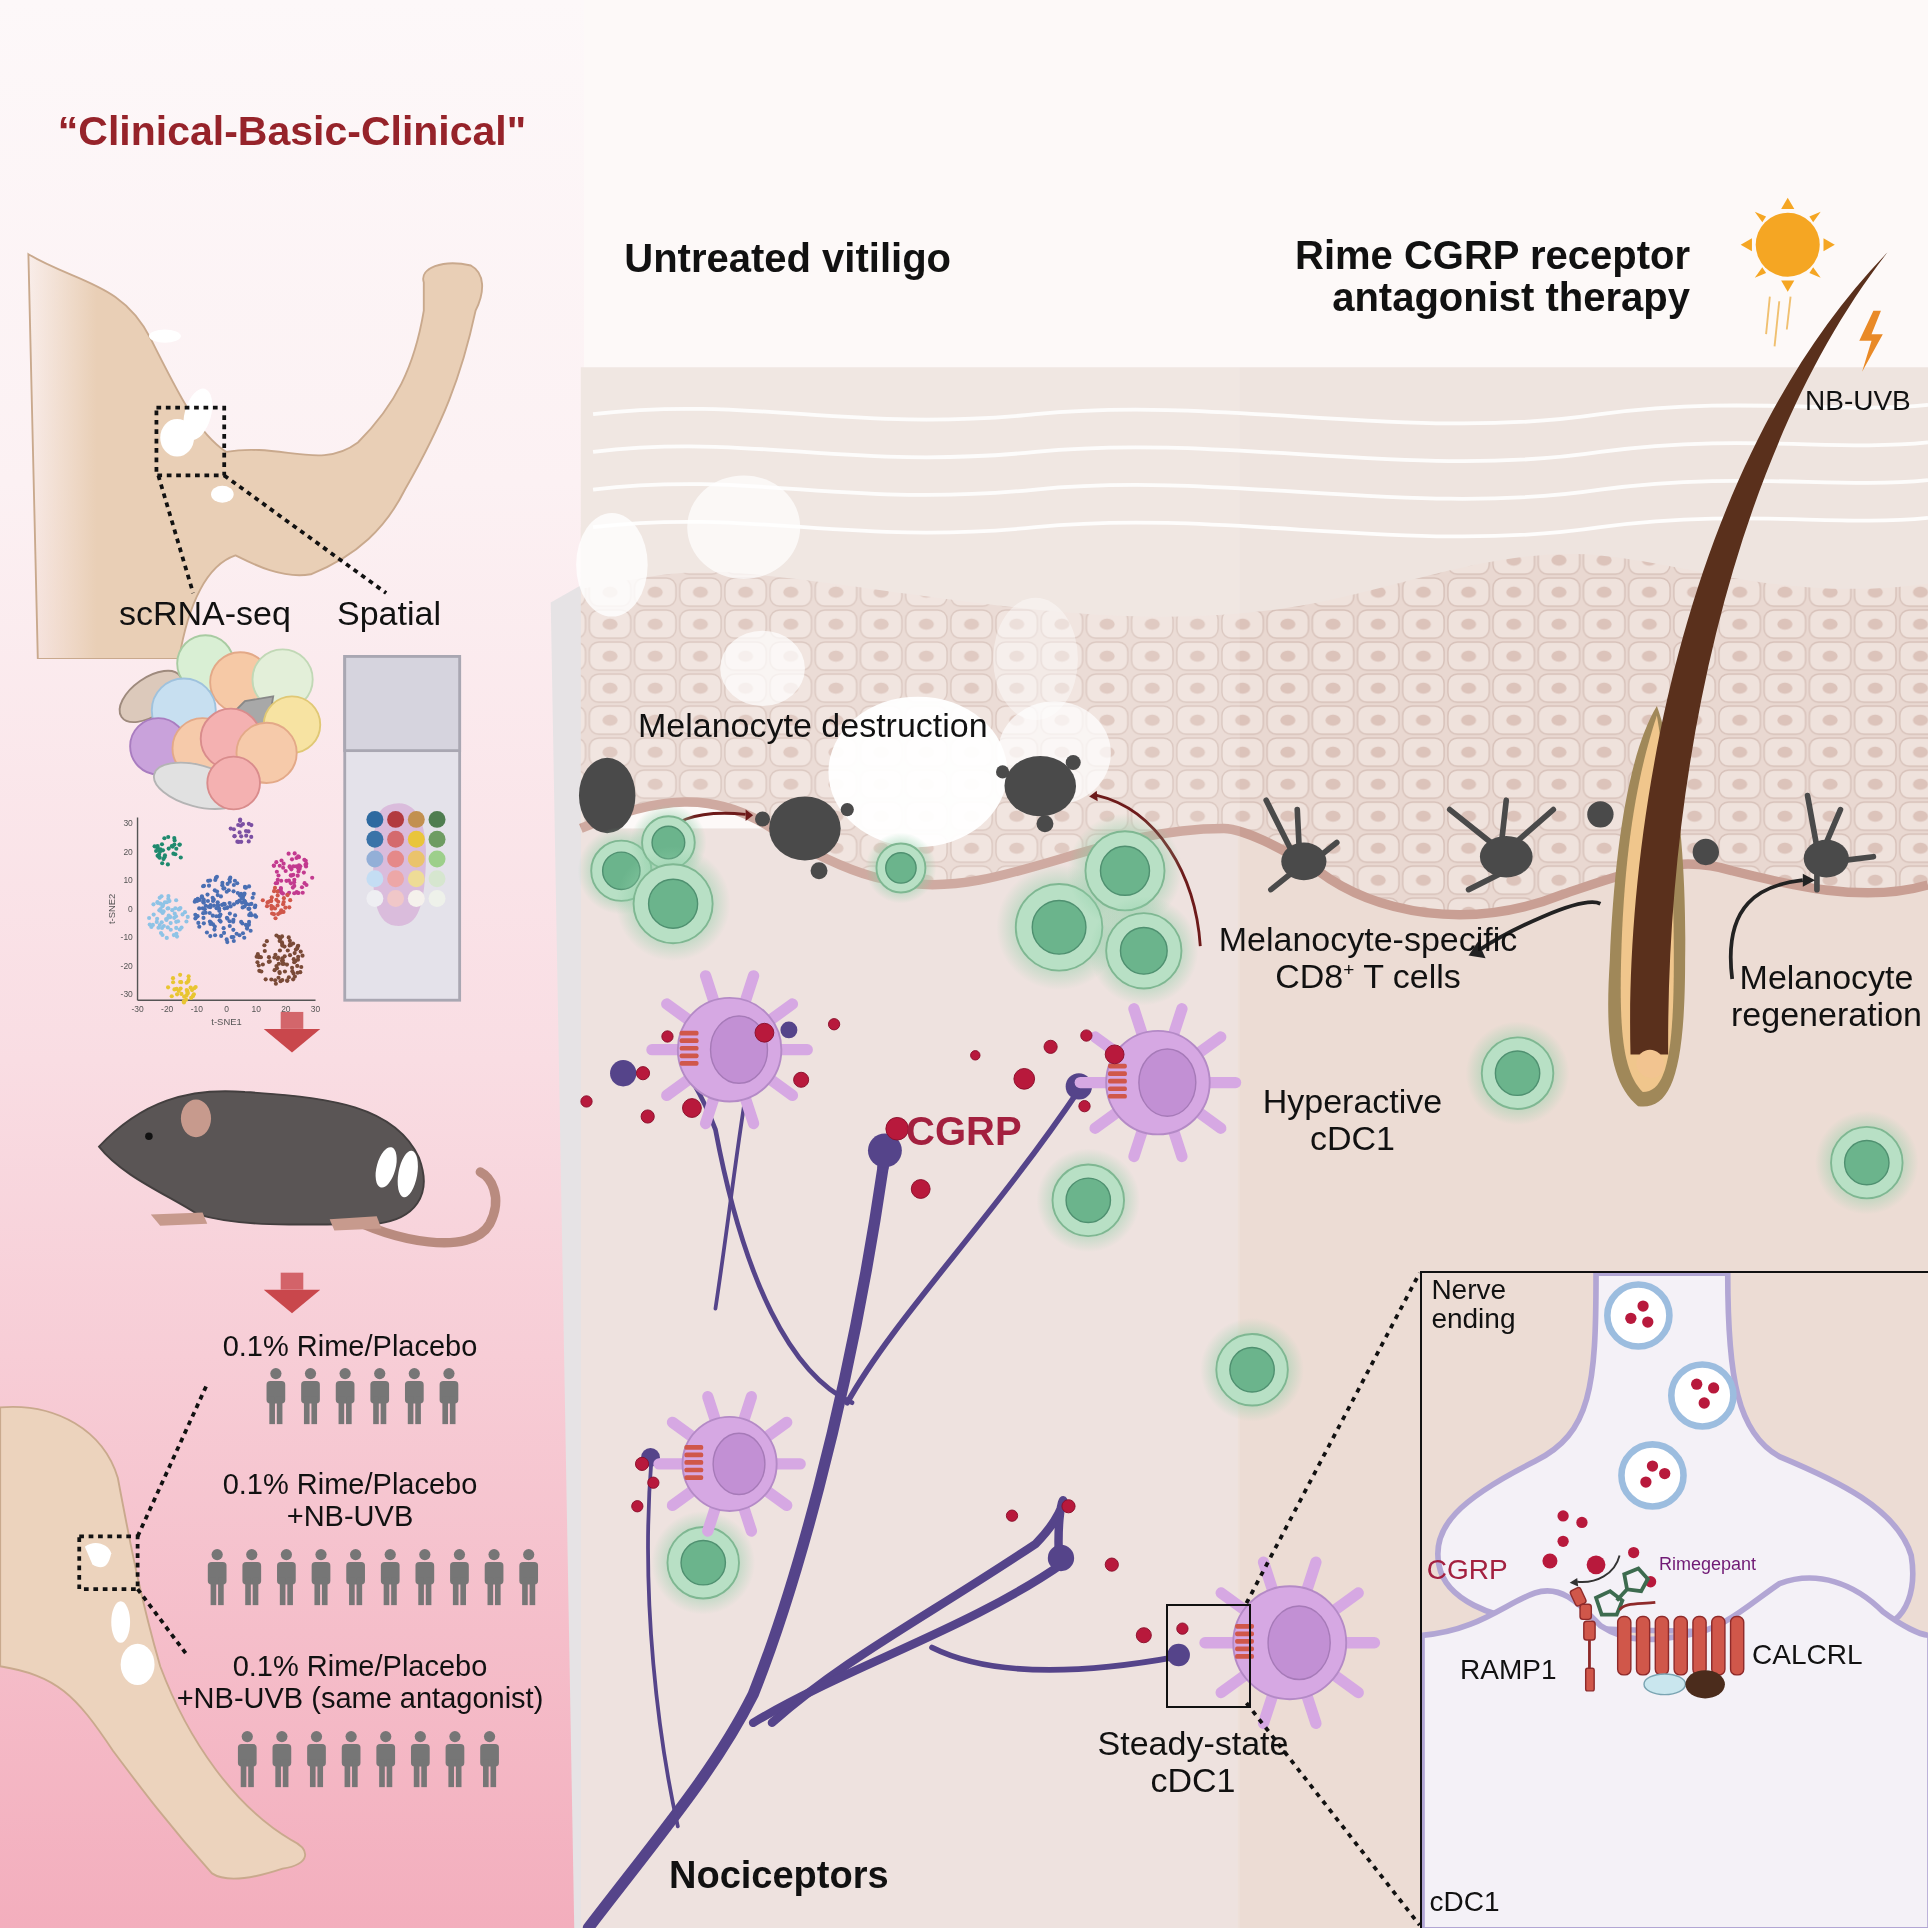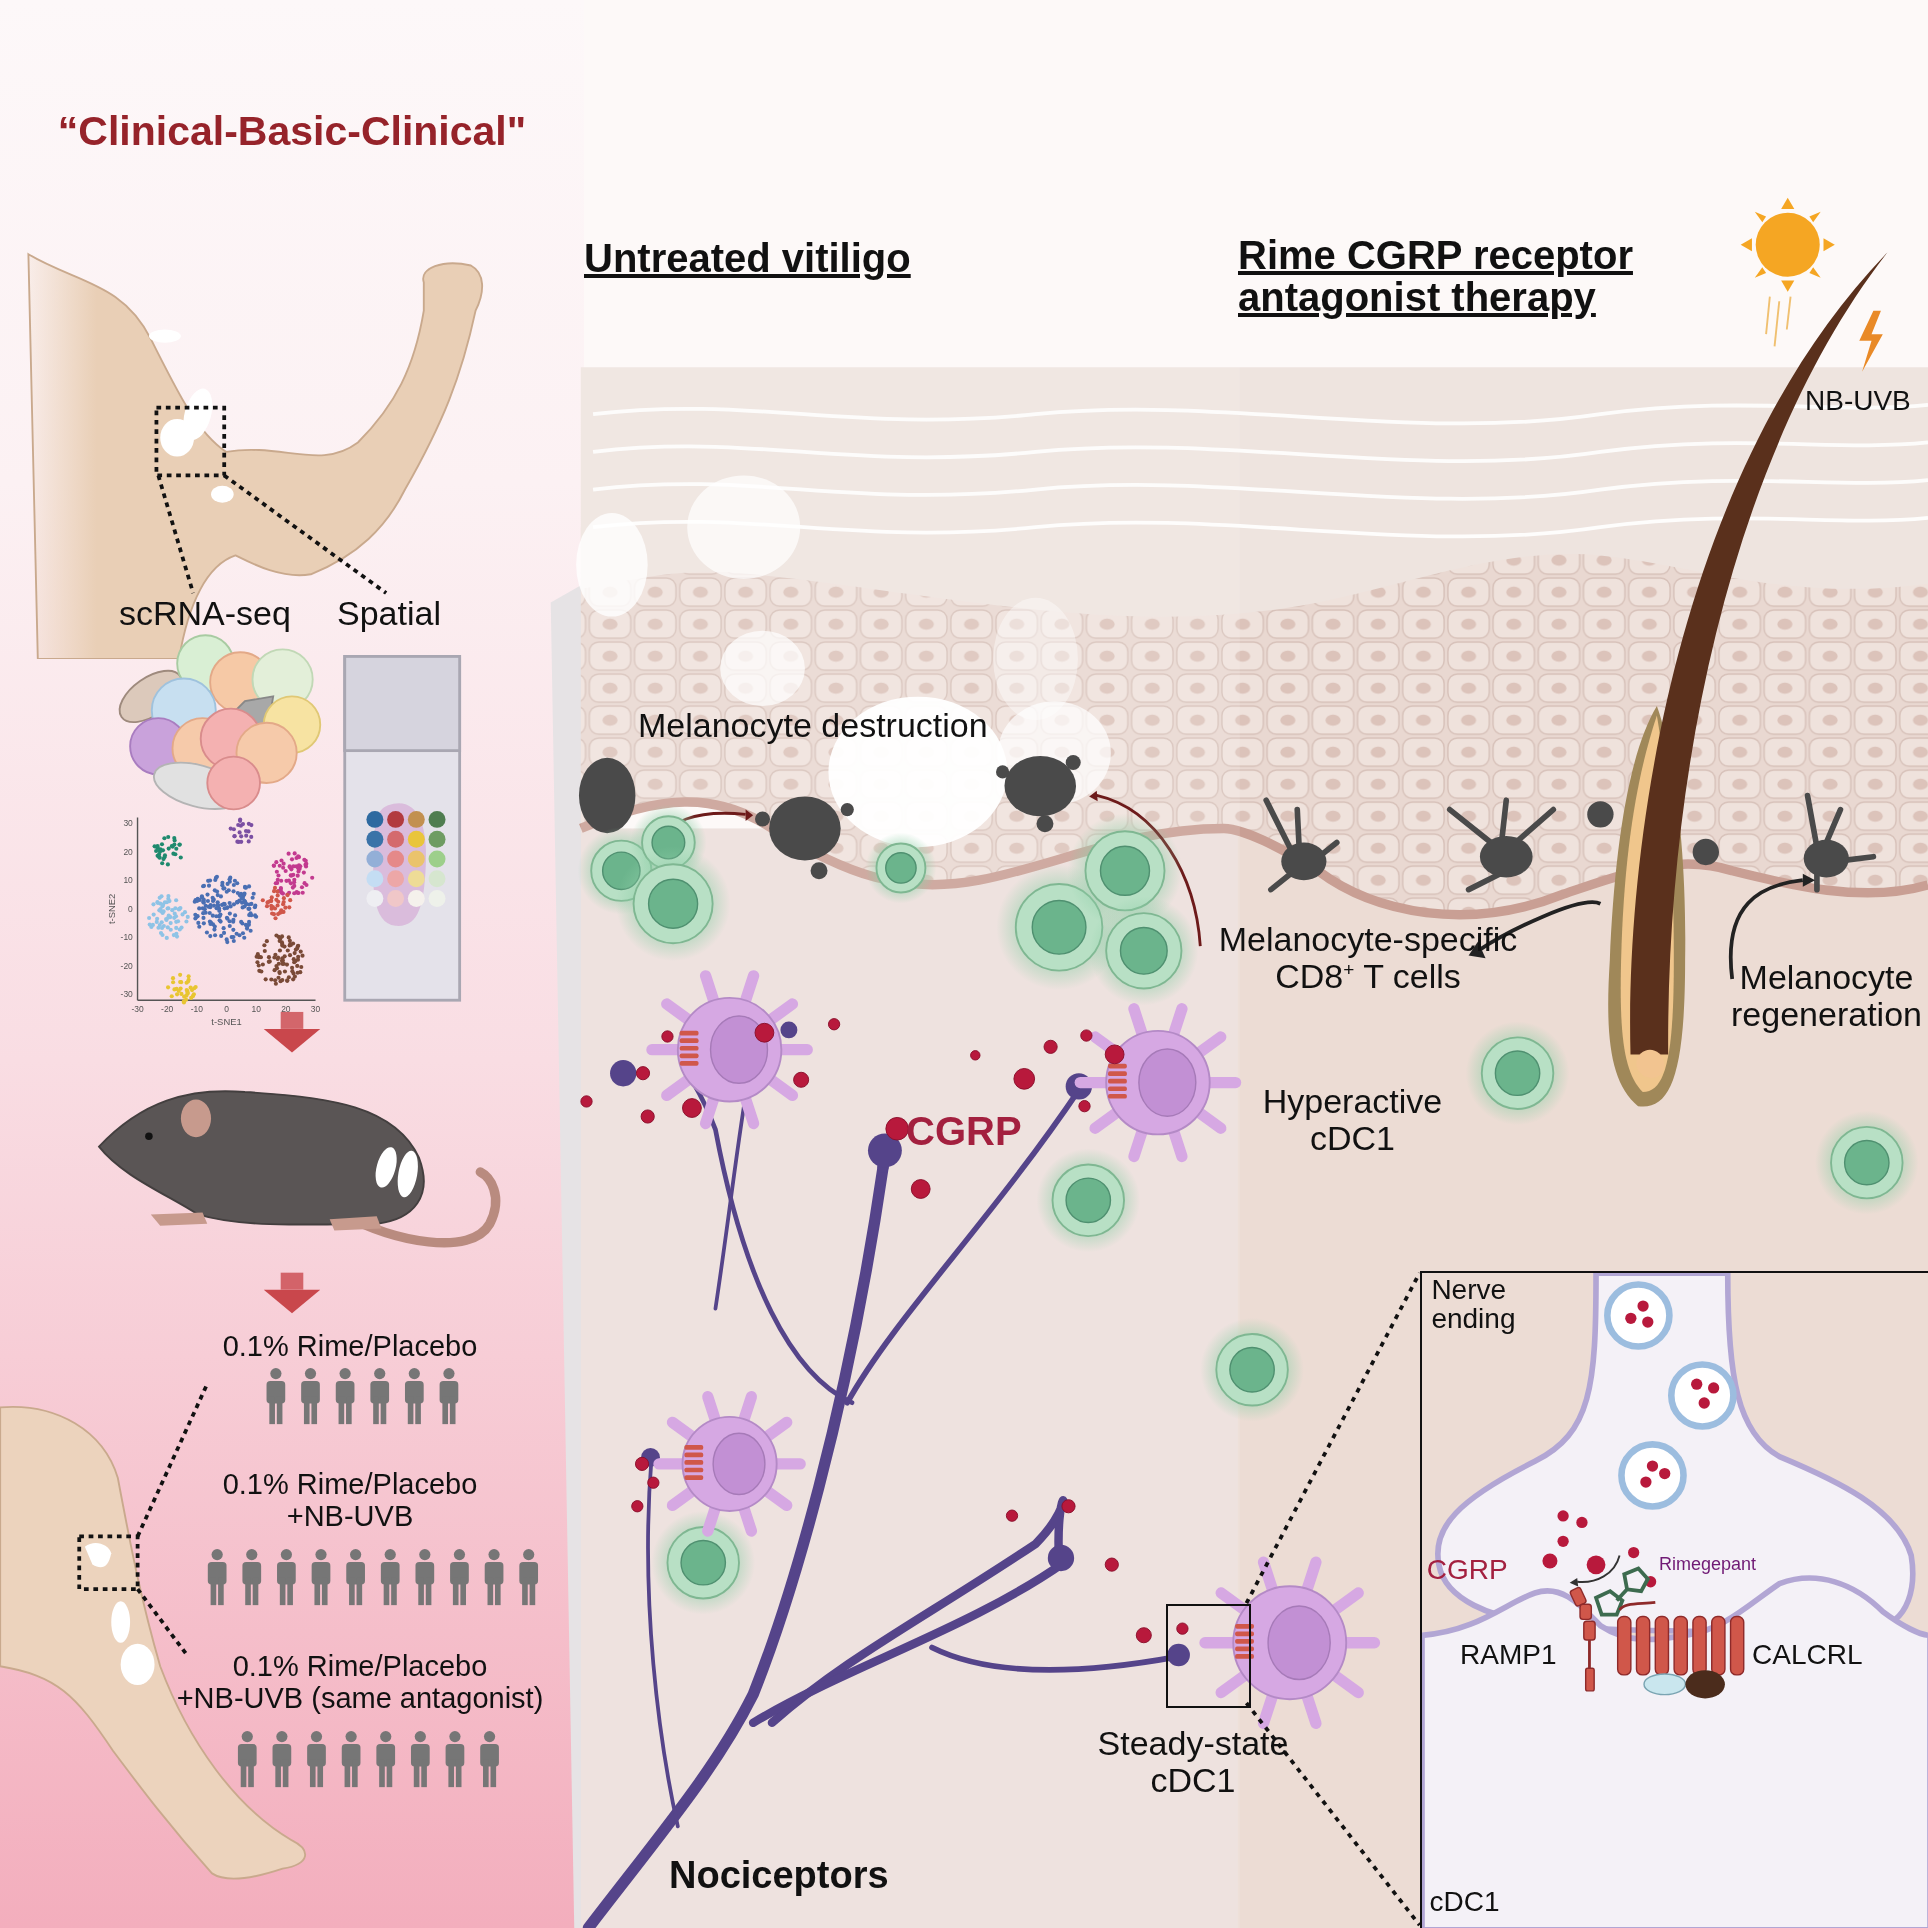--- a/index.html
+++ b/index.html
@@ -4,21 +4,21 @@
 <style>
   html,body{margin:0;padding:0;}
   body{width:1928px;height:1928px;position:relative;overflow:hidden;background:#fdf9f8;font-family:"Liberation Sans",sans-serif;}
   .abs{position:absolute;}
   .txt{position:absolute;color:#111;font-family:"Liberation Sans",sans-serif;line-height:1.1;white-space:nowrap;}
   .center{text-align:center;}
   svg{position:absolute;left:0;top:0;}
   #left-panel{position:absolute;left:0;top:0;width:584px;height:1928px;background:linear-gradient(#fdf8f9 0%,#fcf1f3 25%,#f9dde3 55%,#f3aebd 100%);}
   #loop-title{left:0;width:584px;top:105px;color:#96232a;font-weight:bold;font-size:41px;text-align:center;line-height:1.3;}
   .cond-label{font-size:29px;text-align:center;width:414px;}
-  .h-title{font-weight:bold;font-size:40px;text-align:left;line-height:1.05;text-decoration:underline;}
+  .h-title{font-weight:bold;font-size:40px;text-align:right;line-height:1.05;}
   .lbl{font-size:34px;}
 </style>
 </head>
 <body>
 
 <div id="left-panel">
   <div class="txt" id="loop-title">
     <div>“Clinical-Basic-Clinical"</div>
   </div>
 
@@ -1180,17 +1180,17 @@
       <ellipse cx="258" cy="437" rx="22" ry="11" fill="#c9e6ee" stroke="#7aa4b2" stroke-width="1.5"></ellipse>
       <ellipse cx="301" cy="437" rx="21" ry="15" fill="#4b2c1c"></ellipse>
     </g>
   </svg>
   <div class="txt" style="left:9.4px;top:1.9px;font-size:28px;line-height:1.05;">
     <div>Nerve</div>
     <div>ending</div>
   </div>
   <div class="txt" style="left:4.7px;top:282px;font-size:28px;color:#a3203f;">CGRP</div>
   <div class="txt" style="left:237px;top:282px;font-size:18px;color:#701a75;">Rimegepant</div>
-  <div class="txt" style="left:38px;top:367px;font-size:28px;text-align:center;">RAMP1</div>
+  <div class="txt" style="left:38px;top:382px;font-size:28px;text-align:center;">RAMP1</div>
   <div class="txt" style="left:330px;top:367px;font-size:28px;">CALCRL</div>
   <div class="txt" style="left:7.5px;top:614px;font-size:28px;">cDC1</div>
 </div>
 
 
 </body></html>

